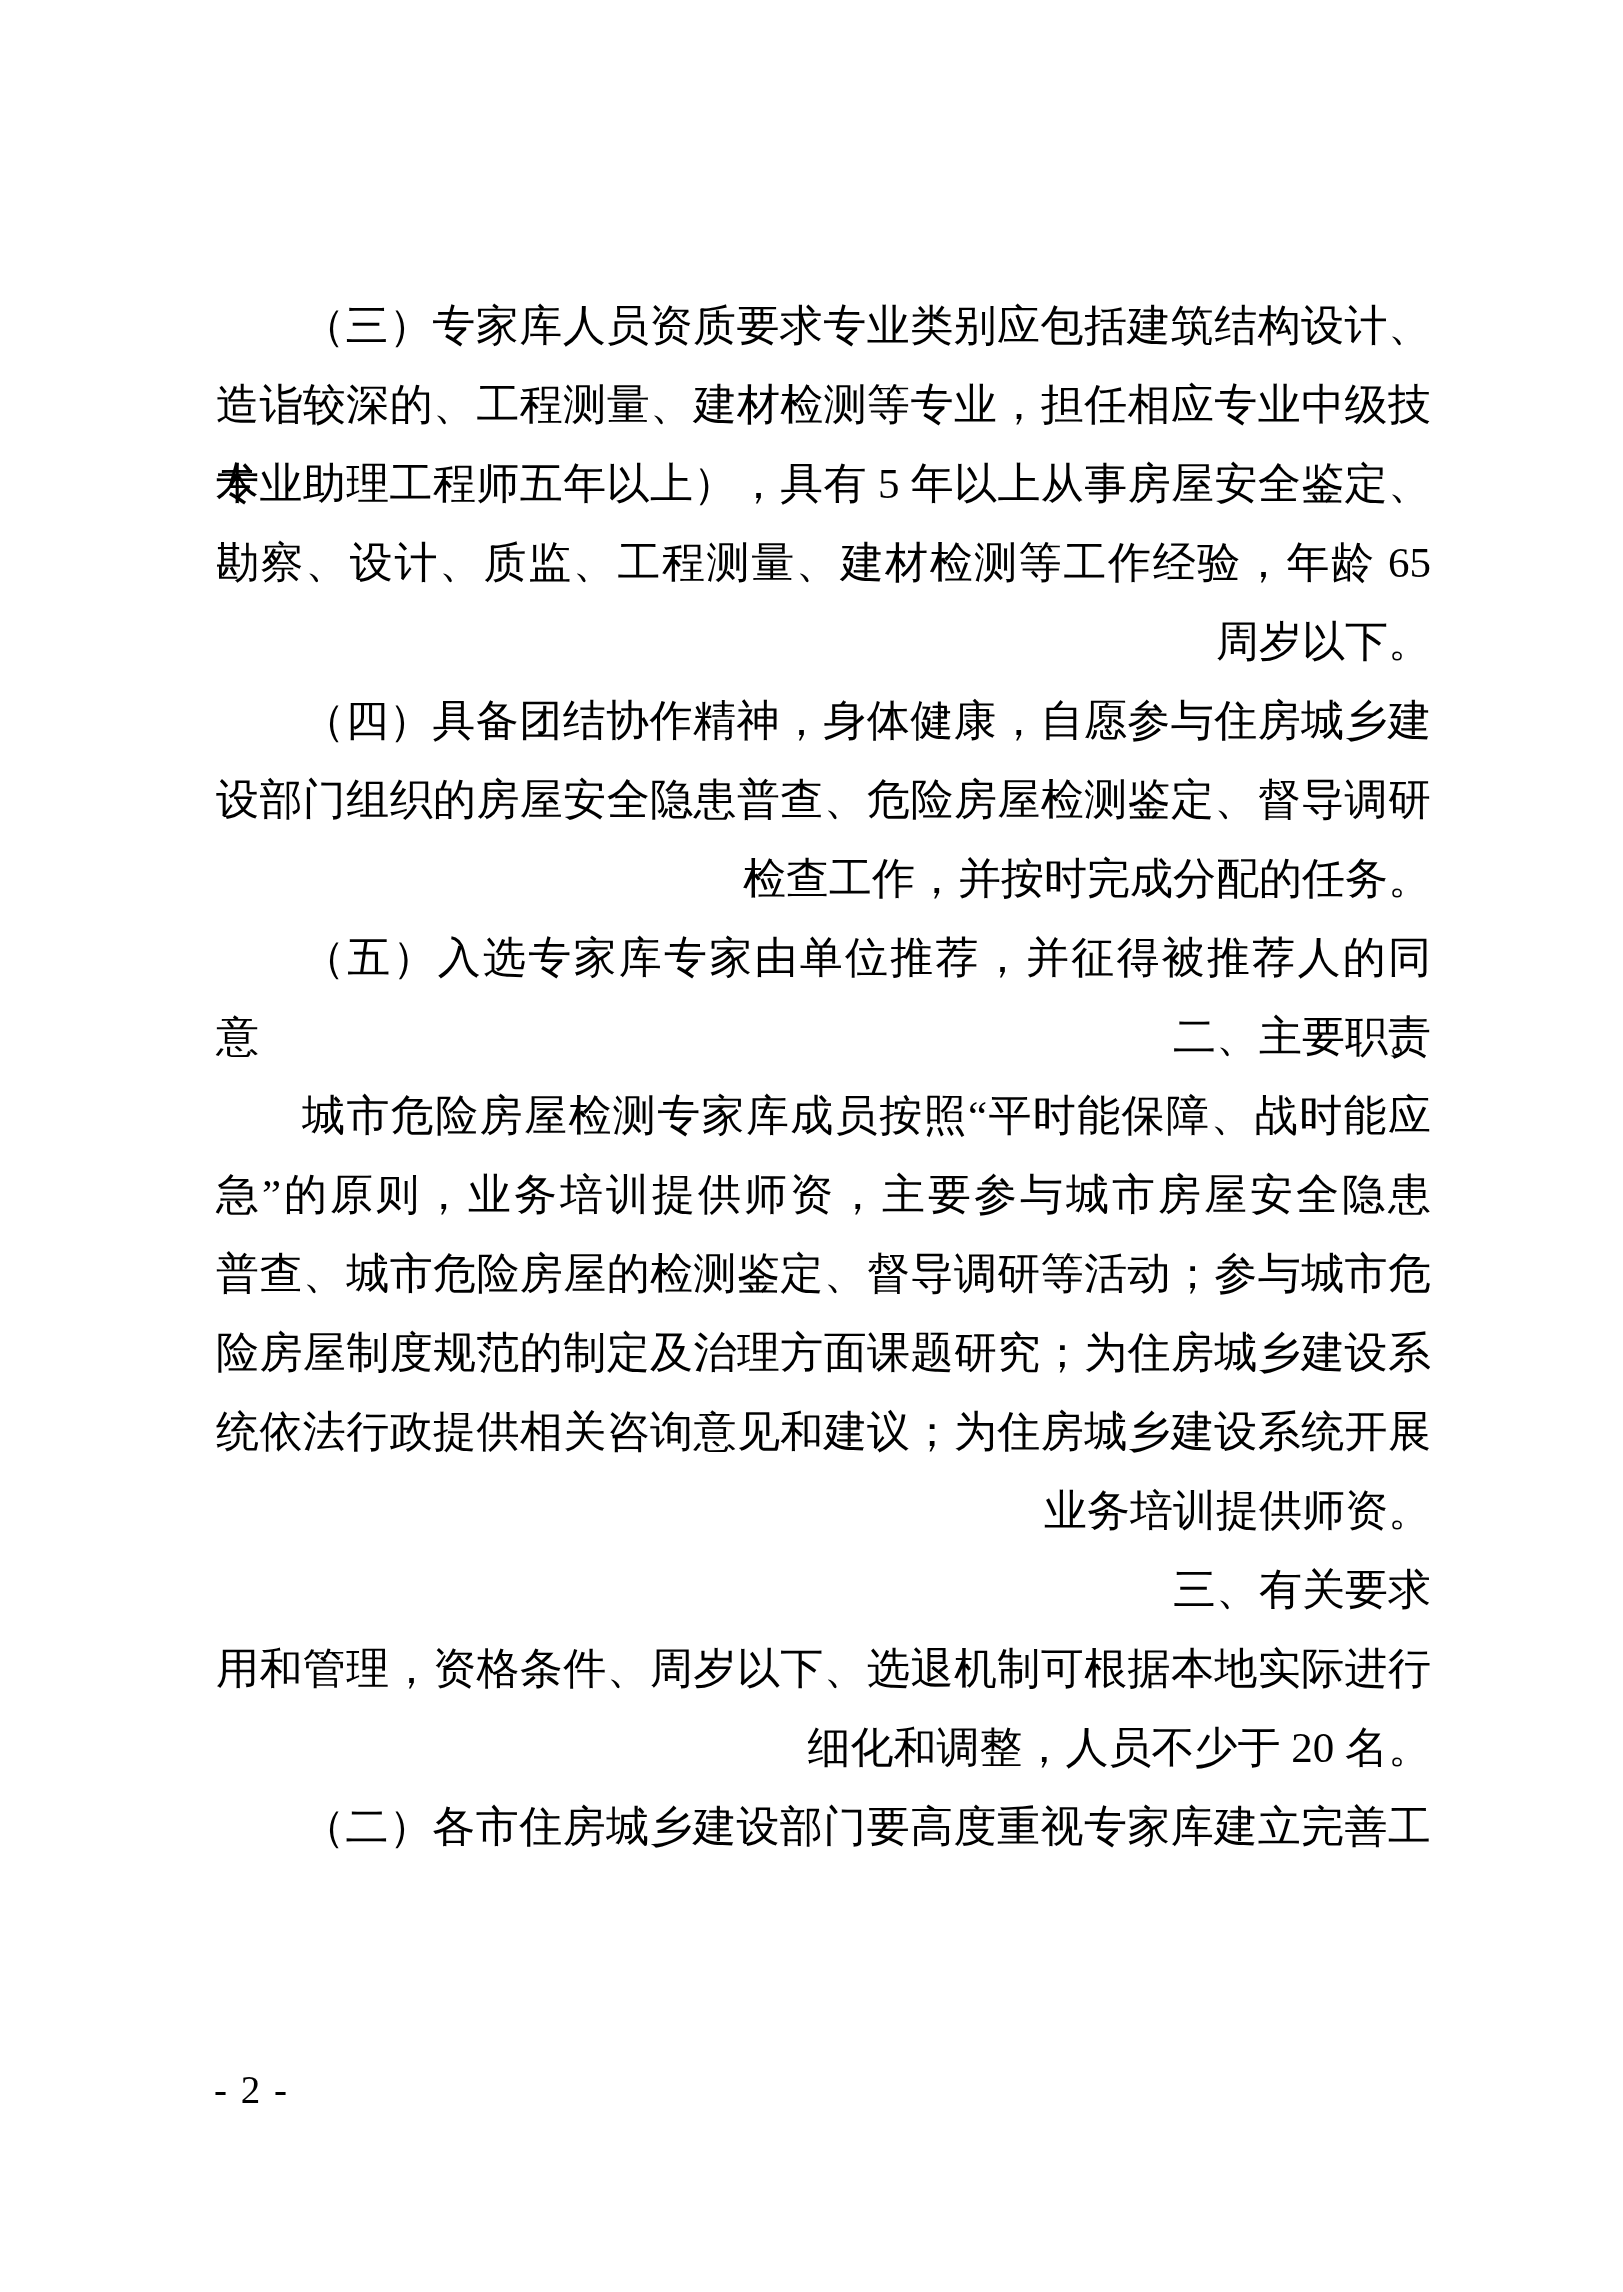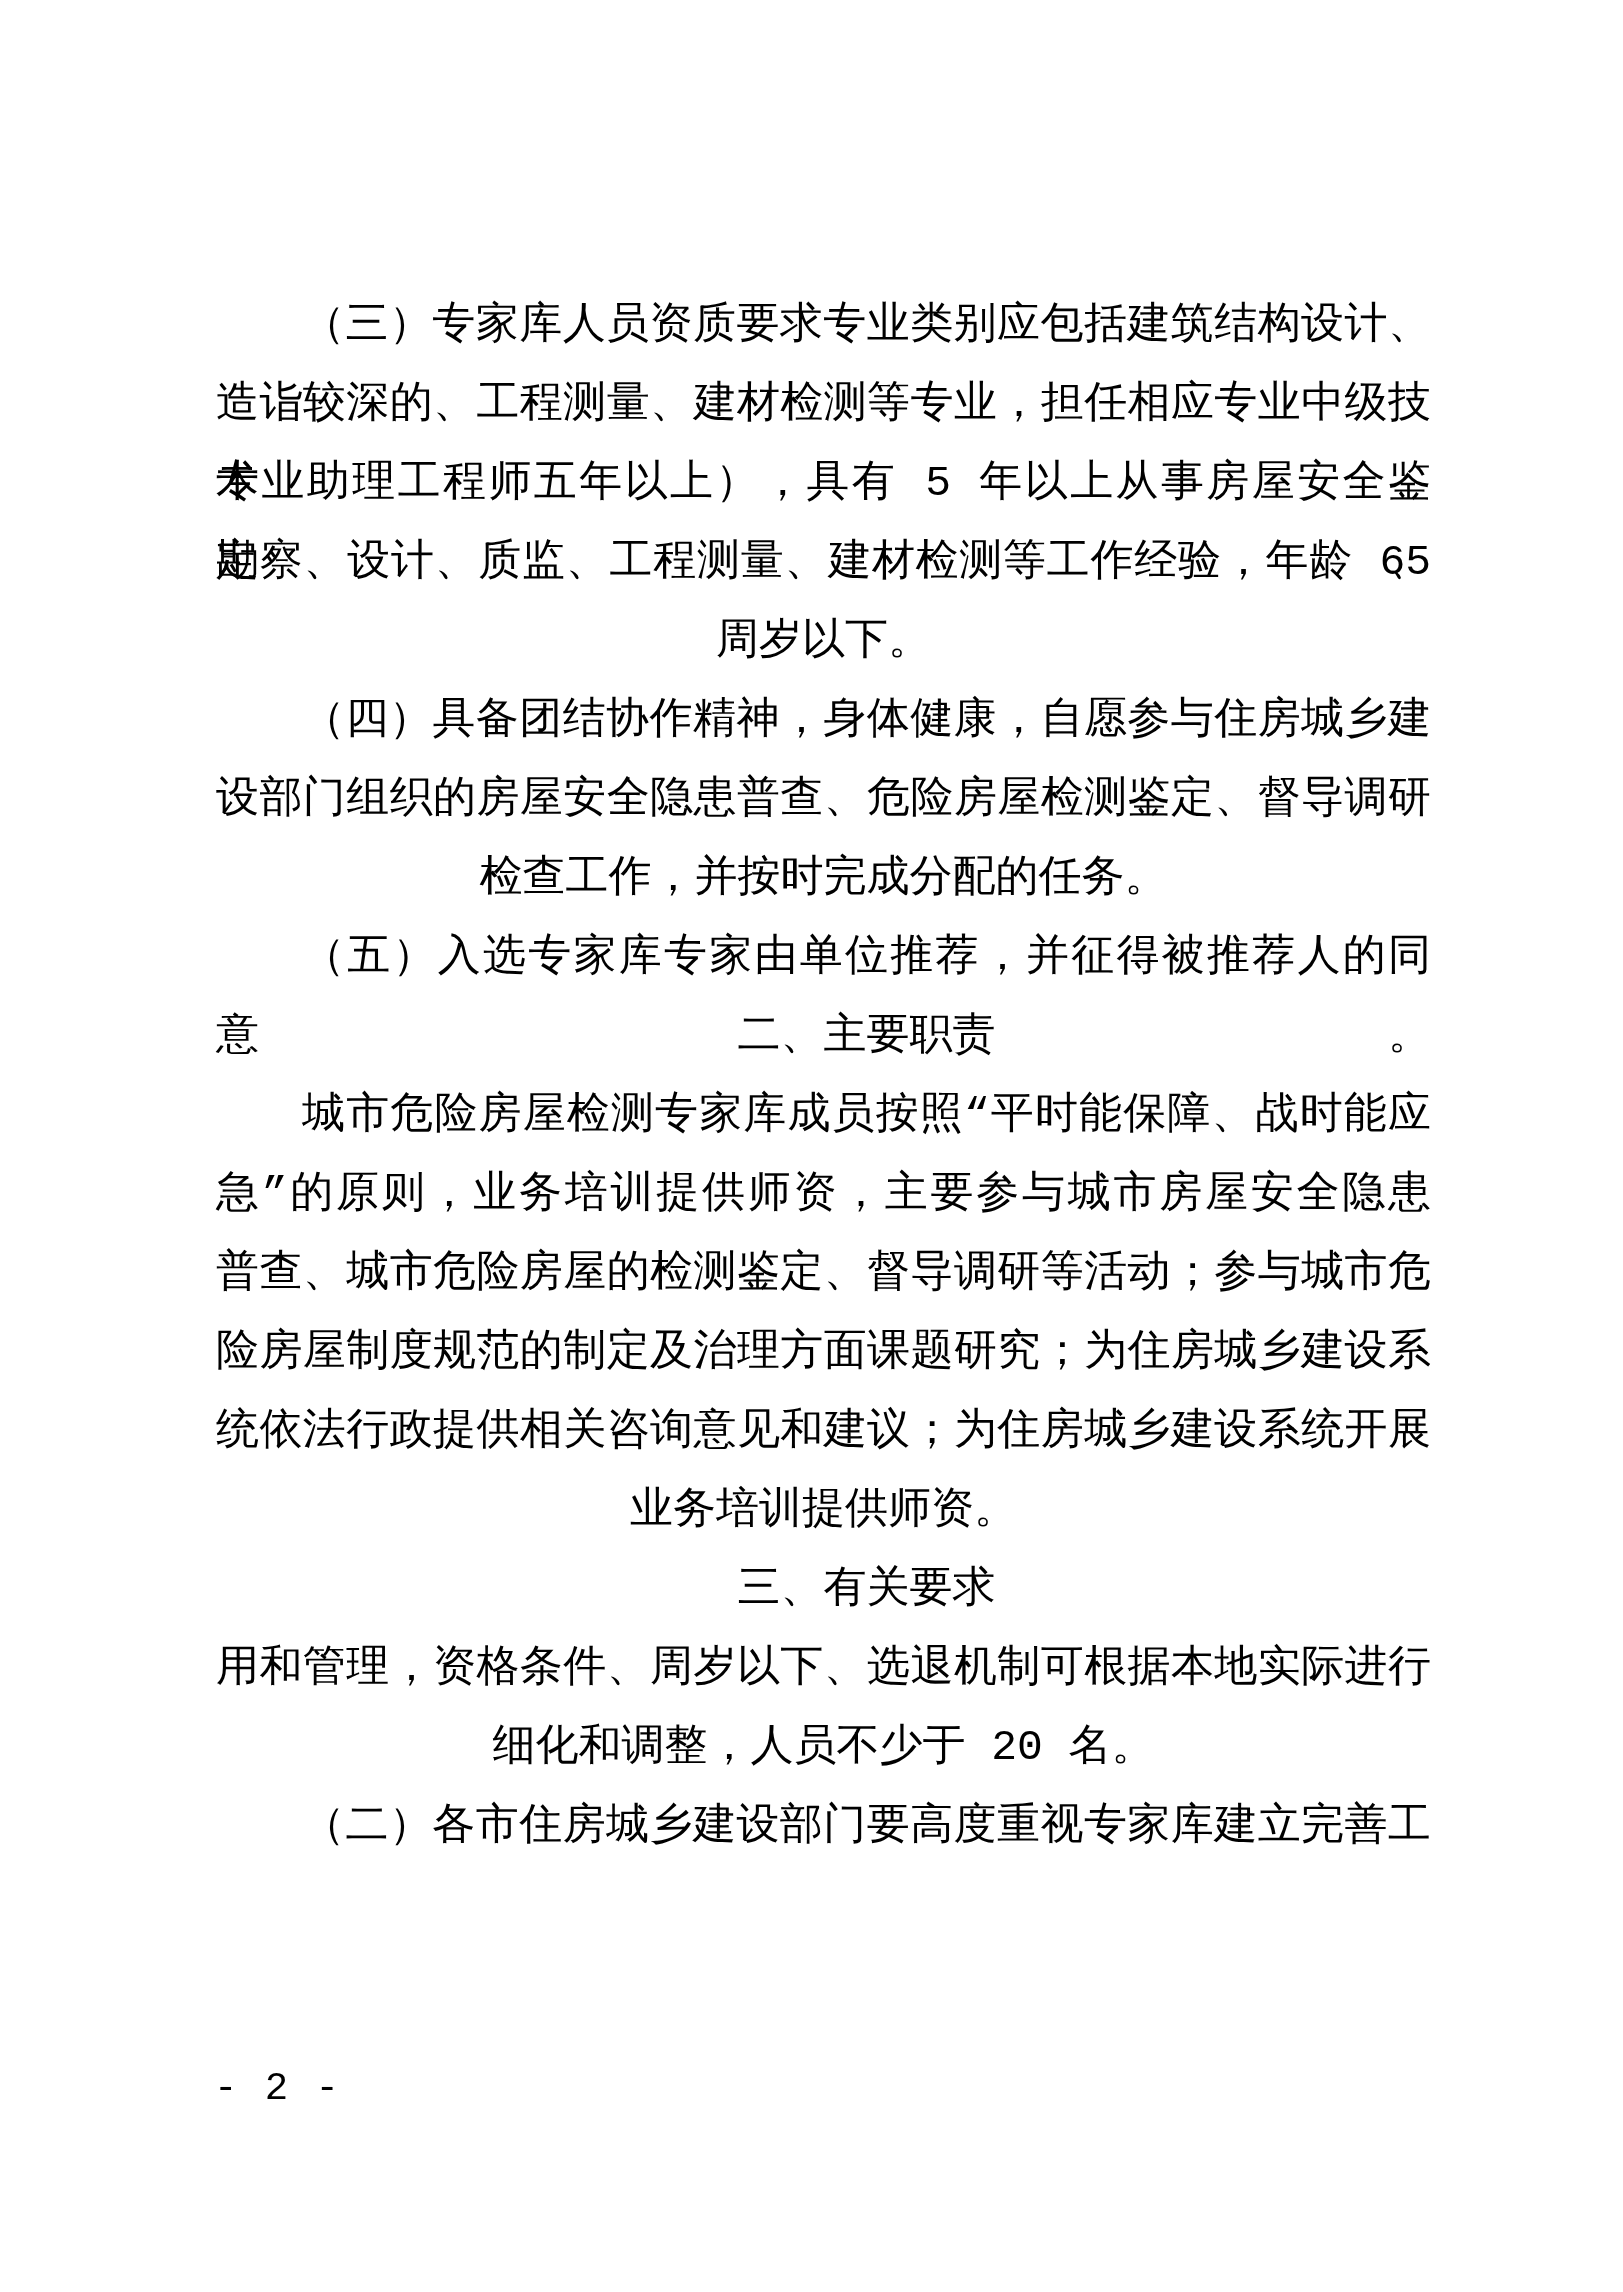--- a/index.html
+++ b/index.html
@@ -7,34 +7,34 @@
     padding: 0;
     background: #e8e8e8;
   }
   .page {
     position: relative;
     width: 1623px;
     height: 2293px;
     margin: 0 auto;
     background: #ffffff;
     color: #000000;
-    font-family: Liberation Mono, monospace;
+    font-family: Liberation Serif, serif;
     overflow: hidden;
   }
   .body-text {
     position: absolute;
     left: 216px;
     top: 286px;
     width: 1215px;
     font-size: 43px;
   }
   .line {
     height: 79px;
     line-height: 79px;
-    text-align: center;
+    text-align: right;
   }
   .line.justify {
     text-align: justify;
     text-align-last: justify;
   }
   .line.indent {
     text-indent: 86px;
   }
   .footer-pagenum {
     position: absolute;

